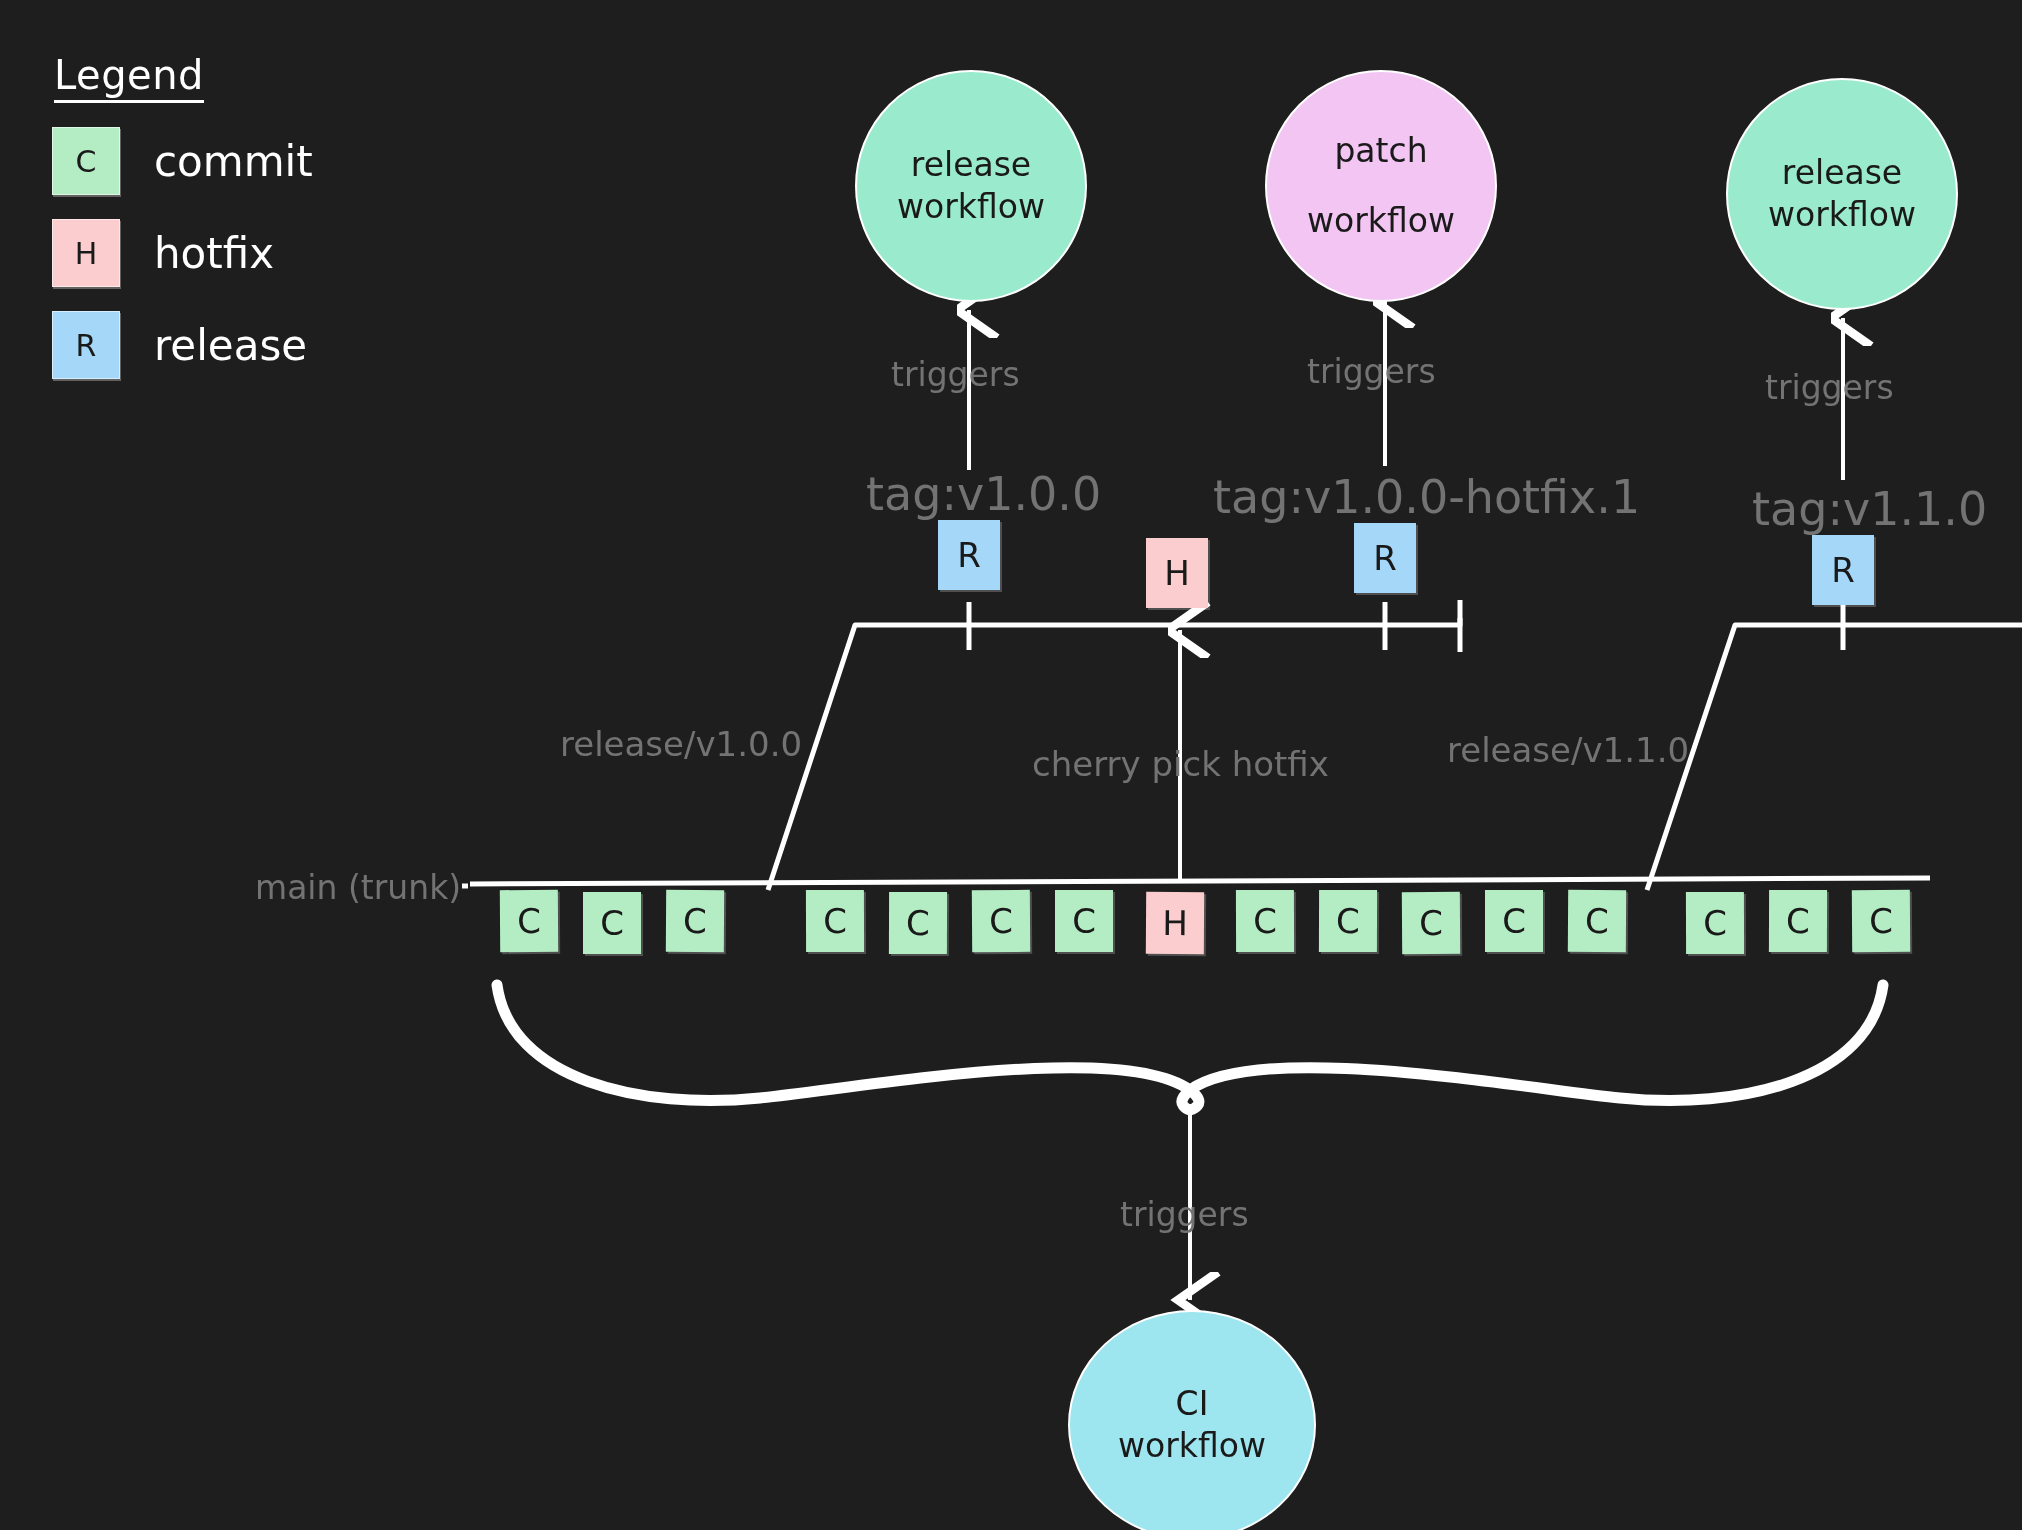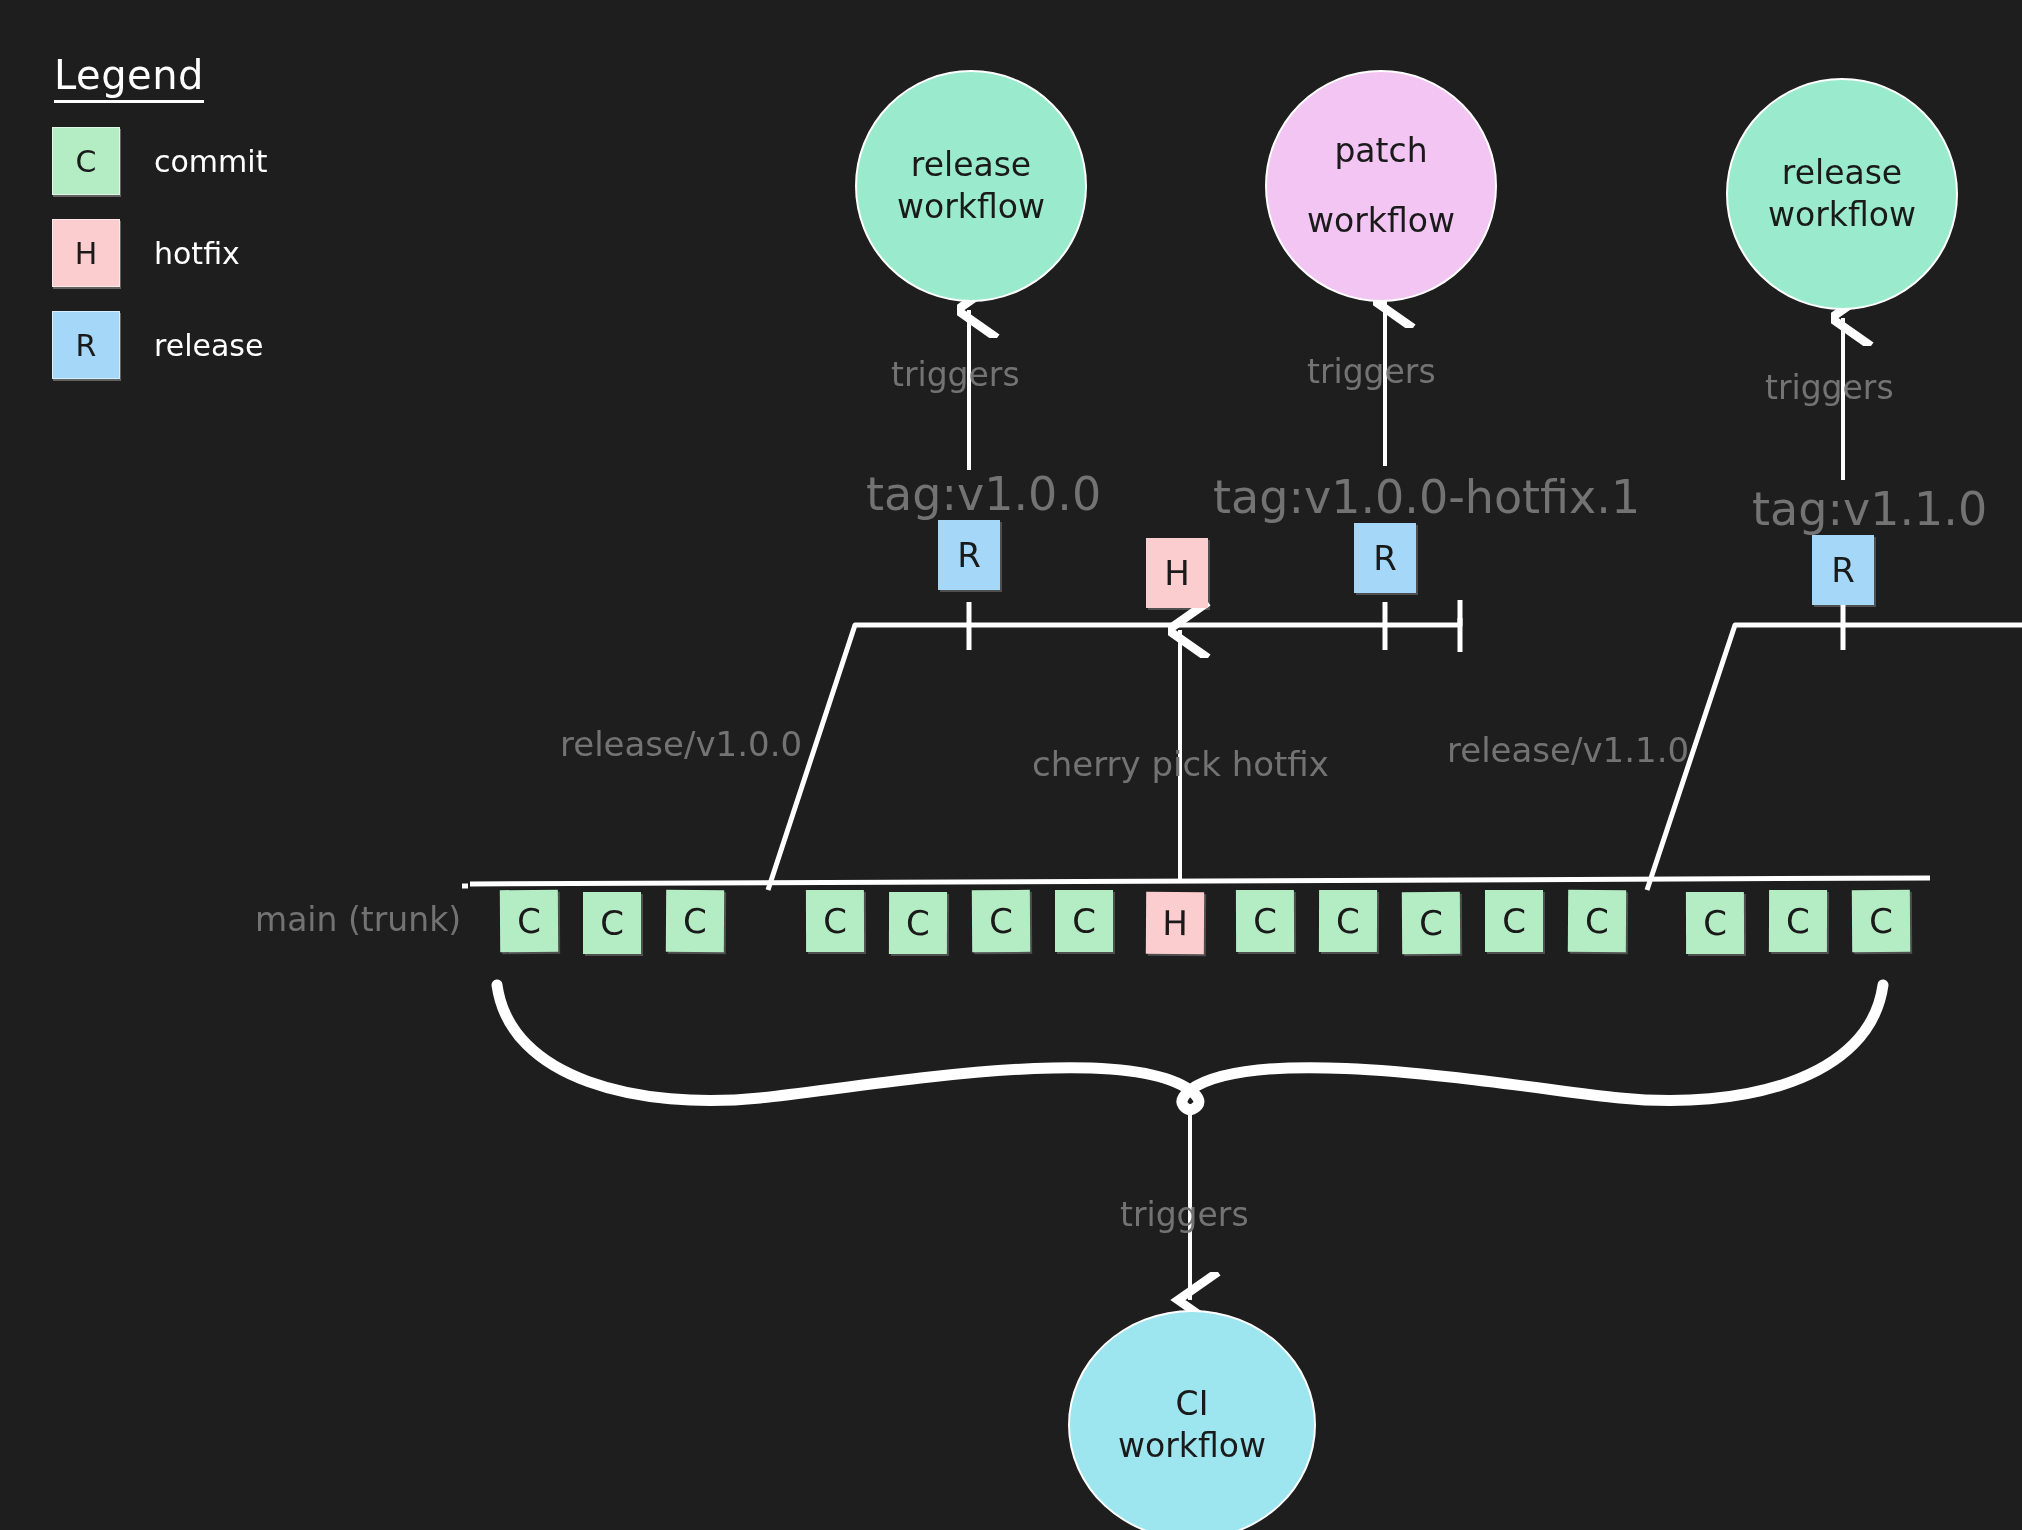--- a/index.html
+++ b/index.html
@@ -49,21 +49,21 @@
     display: flex;
     align-items: center;
     justify-content: center;
     color: #1a1a1a;
     font-size: 30px;
     border: 1px solid rgba(255,255,255,.55);
     box-shadow: 1px 2px 0 rgba(255,255,255,.30);
   }
   #legend .legend-label {
     color: #ffffff;
-    font-size: 30px;
+    font-size: 42px;
     margin-left: 34px;
   }
   
   .node-box {
     position: absolute;
     display: flex;
     align-items: center;
     justify-content: center;
     color: #1a1a1a;
     font-size: 34px;
@@ -194,21 +194,21 @@
   <div class="node-box tag-box" style="left:1146px; top:538px; background:#fbcdce;">H</div>
 
   <div class="node-box tag-box" style="left:1354px; top:523px; background:#a5d8f8;">R</div>
 
   <div class="node-box tag-box" style="left:1812px; top:535px; background:#a5d8f8;">R</div>
 
   <div class="txt txt-branch" style="left:560px; top:724px;">release/v1.0.0</div>
   <div class="txt txt-branch" style="left:1032px; top:744px;">cherry pick hotfix</div>
   <div class="txt txt-branch" style="left:1447px; top:730px;">release/v1.1.0</div>
 
-  <div class="txt txt-trunk" style="left:255px; top:868px;margin-top:32px;">main (trunk)</div>
+  <div class="txt txt-trunk" style="left:255px; top:868px;">main (trunk)</div>
 
   <div id="trunk-commits">
       <div class="node-box commit-box" style="left: 500px; top: 890px; background: rgb(180, 237, 196); transform: rotate(-0.36deg);">C</div>
       <div class="node-box commit-box" style="left: 583px; top: 892px; background: rgb(180, 237, 196); transform: rotate(0deg);">C</div>
       <div class="node-box commit-box" style="left: 666px; top: 890px; background: rgb(180, 237, 196); transform: rotate(0.36deg);">C</div>
       <div class="node-box commit-box" style="left: 806px; top: 890px; background: rgb(180, 237, 196); transform: rotate(-0.18deg);">C</div>
       <div class="node-box commit-box" style="left: 889px; top: 892px; background: rgb(180, 237, 196); transform: rotate(0.18deg);">C</div>
       <div class="node-box commit-box" style="left: 972px; top: 890px; background: rgb(180, 237, 196); transform: rotate(-0.36deg);">C</div>
       <div class="node-box commit-box" style="left: 1055px; top: 890px; background: rgb(180, 237, 196); transform: rotate(0deg);">C</div>
       <div class="node-box commit-box" style="left: 1146px; top: 892px; background: rgb(251, 205, 206); transform: rotate(0.36deg);">H</div>

